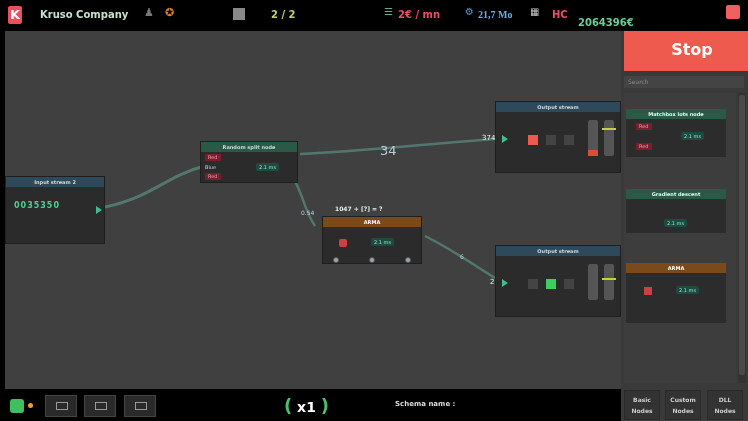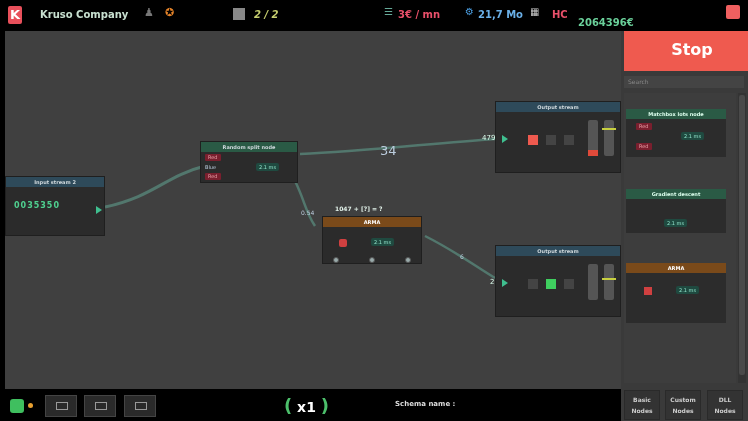--- a/index.html
+++ b/index.html
@@ -37,40 +37,40 @@
 </style>
 </head>
 <body>
 
 <div class="topbar">
   <div class="logo">K</div>
   <span class="item" style="left:40px;color:#c8e0d0;">Kruso Company</span>
   <span class="item" style="left:144px;color:#777;font-size:11px;top:6px;">♟</span>
   <span class="item" style="left:165px;color:#e8852a;font-size:11px;top:6px;">✪</span>
   <span class="item" style="left:233px;width:12px;height:12px;background:#888;top:8px;"></span>
-  <span class="item" style="left:254px;color:#c8d070;font-style:italic;">2 / 2</span>
+  <span class="item" style="left:271px;color:#c8d070;">2 / 2</span>
   <span class="item" style="left:384px;color:#6a9;font-size:10px;top:6px;">☰</span>
-  <span class="item" style="left:398px;color:#e8506a;">3€ / mn</span>
+  <span class="item" style="left:398px;color:#e8506a;">2€ / mn</span>
   <span class="item" style="left:465px;color:#4a9de0;font-size:10px;top:6px;">⚙</span>
-  <span class="item" style="left:478px;color:#6ab0e8;">21,7 Mo</span>
+  <span class="item" style="left:478px;color:#6ab0e8;font-family:Liberation Serif, serif;">21,7 Mo</span>
   <span class="item" style="left:530px;color:#ccc;font-size:10px;top:6px;">▦</span>
   <span class="item" style="left:552px;color:#e8506a;">HC</span>
   <span class="item" style="left:578px;color:#6ad09a;margin-top:8px;">2064396€</span>
   <span class="item" style="left:726px;top:5px;width:14px;height:14px;background:#f06060;border-radius:2px;"></span>
 </div>
 
 <div class="canvas">
   <svg class="wires" width="616" height="358">
     <path d="M100 176 C150 165,160 145,200 135" stroke="#5a8f80" stroke-width="3" fill="none" opacity=".7"></path>
     <path d="M295 123 C360 120,430 112,490 108" stroke="#5a8f80" stroke-width="2.5" fill="none" opacity=".7"></path>
     <path d="M290 150 C300 170,300 180,310 195" stroke="#5a8f80" stroke-width="2.5" fill="none" opacity=".7"></path>
     <path d="M420 205 C450 220,470 235,490 247" stroke="#5a8f80" stroke-width="2.5" fill="none" opacity=".7"></path>
   </svg>
 
-  <div class="node" style="left:0;top:145px;width:100px;height:60px;">
+  <div class="node" style="left:0;top:145px;width:100px;height:68px;">
     <div class="title">Input stream 2</div>
     <div style="position:absolute;left:8px;top:24px;font-size:8px;font-weight:bold;color:#4fcf8f;letter-spacing:1px;">0035350</div>
     <div class="arrowport" style="left:90px;top:29px;"></div>
   </div>
 
   <div class="node green" style="left:195px;top:110px;width:98px;height:42px;">
     <div class="title">Random split node</div>
     <span class="red-chip" style="left:4px;top:12px;">Red</span>
     <span class="label-tiny" style="left:4px;top:22px;">Blue</span>
     <span class="red-chip" style="left:4px;top:31px;">Red</span>
@@ -85,21 +85,21 @@
     <div class="title" style="background:#7a4a1a;color:#fff;">ARMA</div>
     <div style="position:absolute;left:16px;top:22px;width:8px;height:8px;background:#d04040;border-radius:2px;"></div>
     <span class="teal-chip" style="left:48px;top:21px;">2.1 ms</span>
     <div class="port" style="left:10px;top:40px;"></div>
     <div class="port" style="left:46px;top:40px;"></div>
     <div class="port" style="left:82px;top:40px;"></div>
   </div>
 
   <div class="node" style="left:490px;top:70px;width:126px;height:72px;">
     <div class="title">Output stream</div>
-    <span class="label-tiny" style="left:-14px;top:32px;font-size:7px;color:#dfe;">479</span>
+    <span class="label-tiny" style="left:-14px;top:32px;font-size:7px;color:#dfe;">374</span>
     <div class="arrowport" style="left:6px;top:33px;"></div>
     <div style="position:absolute;left:32px;top:33px;width:10px;height:10px;background:#ef5a4f;"></div>
     <div style="position:absolute;left:50px;top:33px;width:10px;height:10px;background:#444;"></div>
     <div style="position:absolute;left:68px;top:33px;width:10px;height:10px;background:#444;"></div>
     <div class="gauge" style="left:92px;top:18px;height:36px;">
         <div style="position:absolute;bottom:0;width:10px;height:6px;background:#e04a3a;"></div>
       </div>
     <div class="gauge" style="left:108px;top:18px;height:36px;">
         <div style="position:absolute;top:8px;left:-2px;width:14px;height:2px;background:#c8d040;"></div>
       </div>

